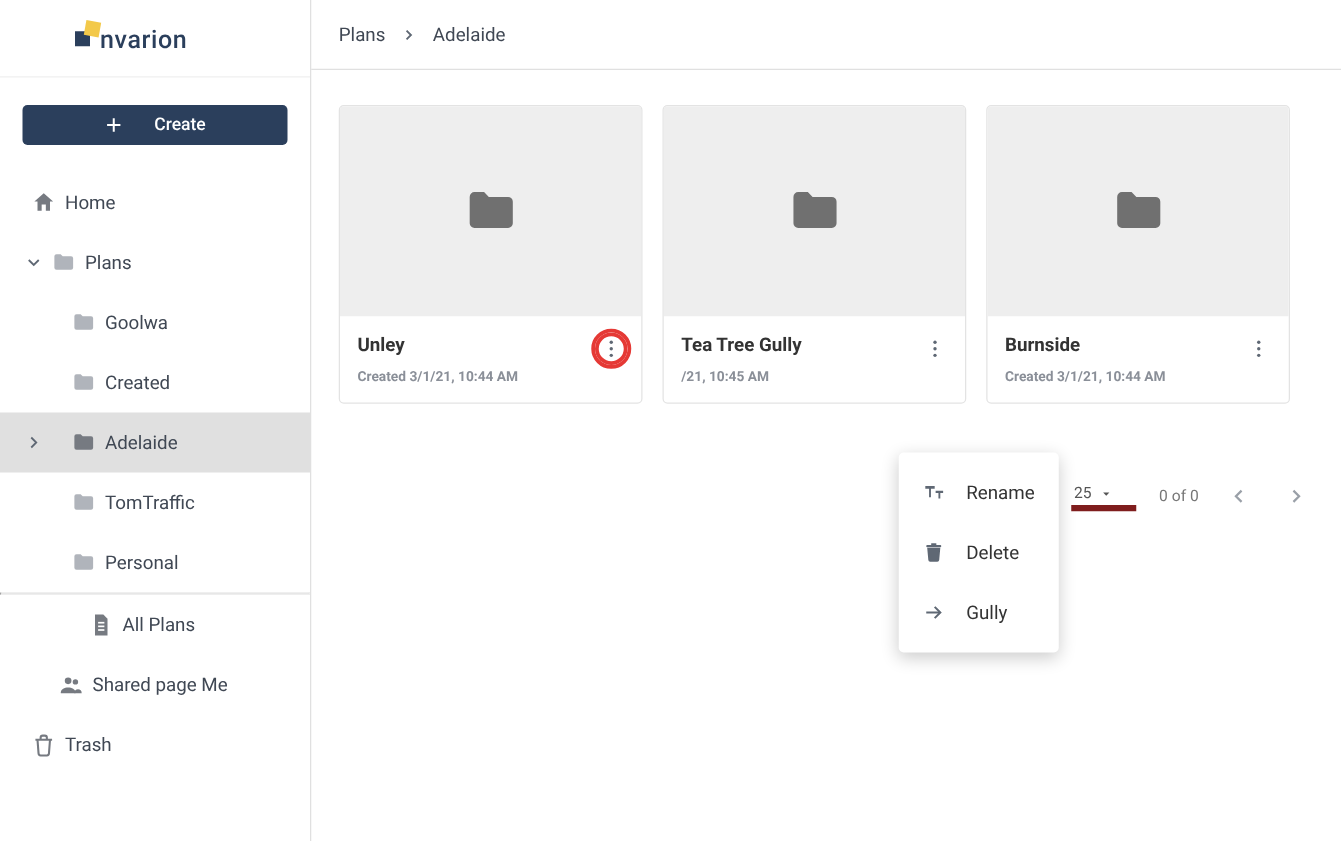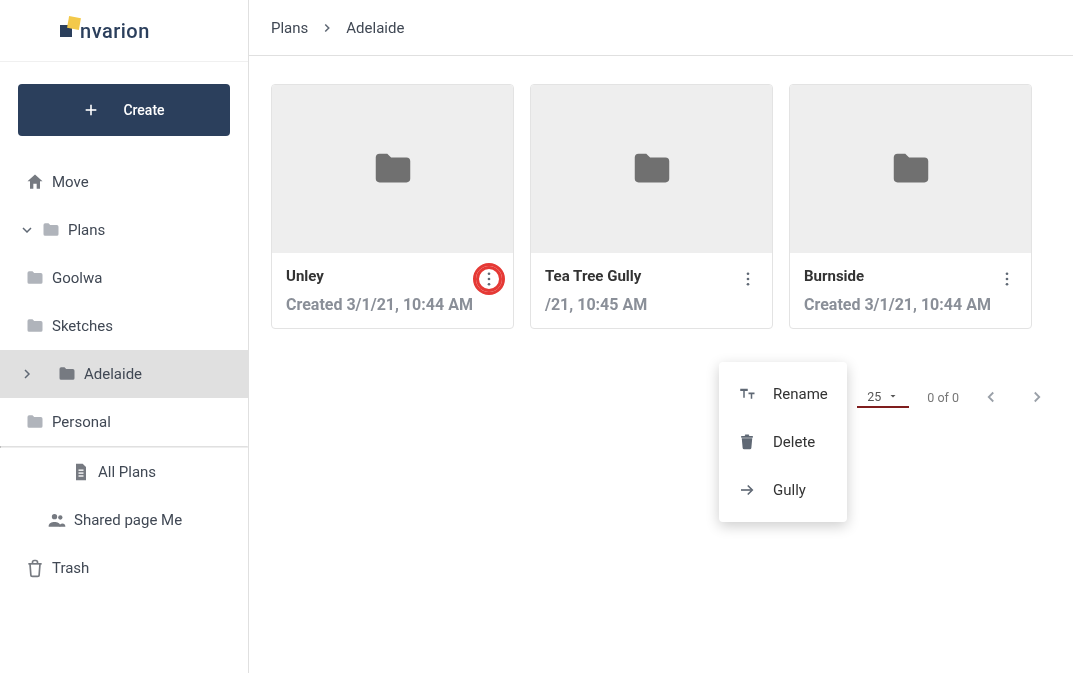--- a/index.html
+++ b/index.html
@@ -5,52 +5,52 @@
   * { box-sizing: border-box; margin: 0; padding: 0; font-family: -apple-system, BlinkMacSystemFont, "Segoe UI", Roboto, Helvetica, Arial, sans-serif; }
   body { width: 1073px; height: 673px; background: #fff; overflow: hidden; position: relative; }
   .app { display: flex; height: 100%; border-radius: 20px; }
 
   
   .sidebar { width: 249px; border-right: 1px solid #e0e0e0; display: flex; flex-direction: column; }
   .logo-block { height: 62px; display: flex; align-items: center; padding-left: 60px; border-bottom: 1px solid #f0f0f0; }
   .logo { display: flex; align-items: center; font-size: 20px; color: #2b3f5c; letter-spacing: 0.5px; font-weight: 500; }
   .logo-mark { width: 18px; height: 18px; margin-right: 2px; display:inline-block; position:relative; }
   .logo-mark svg { position:absolute; top:-8px; left:0; }
-  .create-btn { margin: 22px 18px 18px 18px; height: 52px; background: #2b3f5c; color: #fff; border: none; border-radius: 4px; font-size: 14px; font-weight: 500; display: flex; align-items: center; justify-content: center; gap: 24px; cursor: pointer; }
+  .create-btn { margin: 22px 18px 18px 18px; height: 32px; background: #2b3f5c; color: #fff; border: none; border-radius: 4px; font-size: 14px; font-weight: 500; display: flex; align-items: center; justify-content: center; gap: 24px; cursor: pointer; }
   .nav { flex: 1; overflow: auto; padding-top: 4px; }
   .nav-item { display: flex; align-items: center; height: 48px; font-size: 15px; color: #404854; cursor: pointer; }
   .nav-item.level0 { padding-left: 22px; }
   .nav-item.level1 { padding-left: 16px; }
-  .nav-item.level2 { padding-left: 22px; }
+  .nav-item.level2 { padding-left: 54px; }
   .nav-item.selected { background: #e0e0e0; }
   .nav-item .chev { width: 22px; display:flex; justify-content:center; color:#5f6874;}
   .nav-item .icon { width: 26px; display:flex; justify-content:center; color:#b0b4bb;}
   .nav-item.selected .icon { color:#767a81; }
   .nav-item.dark-icon .icon { color:#767a81; }
   .nav-divider { border-top: 1px solid #e0e0e0; margin: 0; }
   .nav-item .label { margin-left: 4px; }
 
   
   .main { flex: 1; display: flex; flex-direction: column; }
   .breadcrumbs { height: 56px; border-bottom: 1px solid #e0e0e0; display: flex; align-items: center; padding-left: 22px; font-size: 15px; color: #404854; gap: 12px; }
   .breadcrumbs .sep { color: #5f6874; }
   .content { flex: 1; padding: 28px 22px; position: relative; }
   .cards { display: flex; gap: 16px; }
   .card { width: 243px; border: 1px solid #e3e3e3; border-radius: 4px; overflow: hidden; background: #fff; font-weight: bold; }
   .card-media { height: 168px; background: #eeeeee; display:flex; align-items:center; justify-content:center; }
   .card-media svg { color:#707070; }
   .card-body { padding: 14px 14px 14px 14px; position: relative; }
   .card-title { font-size: 15px; color: #333; margin-bottom: 10px; }
-  .card-sub { font-size: 16px; color: #8a8f98; }
+  .card-sub { font-size: 11px; color: #8a8f98; }
   .card-menu-btn { position:absolute; top: 10px; right: 8px; width: 32px; height: 32px; border-radius: 50%; display:flex; align-items:center; justify-content:center; color:#5f6874; cursor:pointer; }
   .card-menu-btn.highlight { box-shadow: 0 0 0 3px #e53935 inset; border: 3px solid #e53935; }
 
   
   .pager { position:absolute; right: 22px; bottom: 262px; display:flex; align-items:center; gap: 18px; font-size: 12.5px; color:#777; }
-  .pager .sel { display:flex; align-items:center; gap:6px; border-bottom:2px solid #7f1d1d; padding: 2px 2px; color:#555; min-width:52px; justify-content:center; }
+  .pager .sel { display:flex; align-items:center; gap:6px; border-bottom:5px solid #7f1d1d; padding: 2px 2px; color:#555; min-width:52px; justify-content:flex-start; }
   .pager .navbtn { width:28px; height:28px; display:flex; align-items:center; justify-content:center; color:#9aa0a8; cursor:pointer; }
 
   
   .context-menu { position:absolute; left:470px; top:306px; width:128px; background:#fff; border-radius:4px; box-shadow: 0 4px 14px rgba(0,0,0,0.2); padding: 8px 0; z-index: 20; }
   .context-item { height:48px; display:flex; align-items:center; gap:16px; padding: 0 18px; font-size:15px; color:#333; cursor:pointer; }
   .context-item .ci-icon { width:20px; display:flex; justify-content:center; color:#5f6874; }
 
   svg { display:block; }
 </style>
 </head>
@@ -81,21 +81,21 @@
       <span>Create</span>
     </button>
 
     <nav class="nav">
       <div class="nav-item level0 dark-icon">
         <span class="icon">
           <svg width="20" height="20" viewBox="0 0 24 24" fill="currentColor">
               <path d="M12 3l9 8h-3v9h-4v-6H10v6H6v-9H3z"></path>
             </svg>
         </span>
-        <span class="label">Move</span>
+        <span class="label">Home</span>
       </div>
 
       <div class="nav-item level1">
         <span class="chev">
           <svg width="16" height="16" viewBox="0 0 24 24" fill="none" stroke="currentColor" stroke-width="2.2">
               <polyline points="6 9 12 15 18 9"></polyline>
             </svg>
         </span>
         <span class="icon">
           <svg width="20" height="20" viewBox="0 0 24 24" fill="currentColor">
@@ -112,34 +112,42 @@
             </svg>
           </span>
         <span class="label">Goolwa</span>
       </div>
       <div class="nav-item level2">
         <span class="icon">
             <svg width="20" height="20" viewBox="0 0 24 24" fill="currentColor">
               <path d="M3 6a2 2 0 012-2h4l2 2h8a2 2 0 012 2v9a2 2 0 01-2 2H5a2 2 0 01-2-2V6z"></path>
             </svg>
           </span>
-        <span class="label">Sketches</span>
+        <span class="label">Created</span>
       </div>
       <div class="nav-item level1 selected" style="padding-left:16px;">
         <span class="chev">
           <svg width="16" height="16" viewBox="0 0 24 24" fill="none" stroke="currentColor" stroke-width="2.2">
               <polyline points="9 6 15 12 9 18"></polyline>
             </svg>
         </span>
         <span class="icon" style="margin-left:16px;">
             <svg width="20" height="20" viewBox="0 0 24 24" fill="currentColor">
               <path d="M3 6a2 2 0 012-2h4l2 2h8a2 2 0 012 2v9a2 2 0 01-2 2H5a2 2 0 01-2-2V6z"></path>
             </svg>
           </span>
         <span class="label">Adelaide</span>
+      </div>
+      <div class="nav-item level2">
+        <span class="icon">
+            <svg width="20" height="20" viewBox="0 0 24 24" fill="currentColor">
+              <path d="M3 6a2 2 0 012-2h4l2 2h8a2 2 0 012 2v9a2 2 0 01-2 2H5a2 2 0 01-2-2V6z"></path>
+            </svg>
+          </span>
+        <span class="label">TomTraffic</span>
       </div>
       <div class="nav-item level2">
         <span class="icon">
             <svg width="20" height="20" viewBox="0 0 24 24" fill="currentColor">
               <path d="M3 6a2 2 0 012-2h4l2 2h8a2 2 0 012 2v9a2 2 0 01-2 2H5a2 2 0 01-2-2V6z"></path>
             </svg>
           </span>
         <span class="label">Personal</span>
       </div>
 

